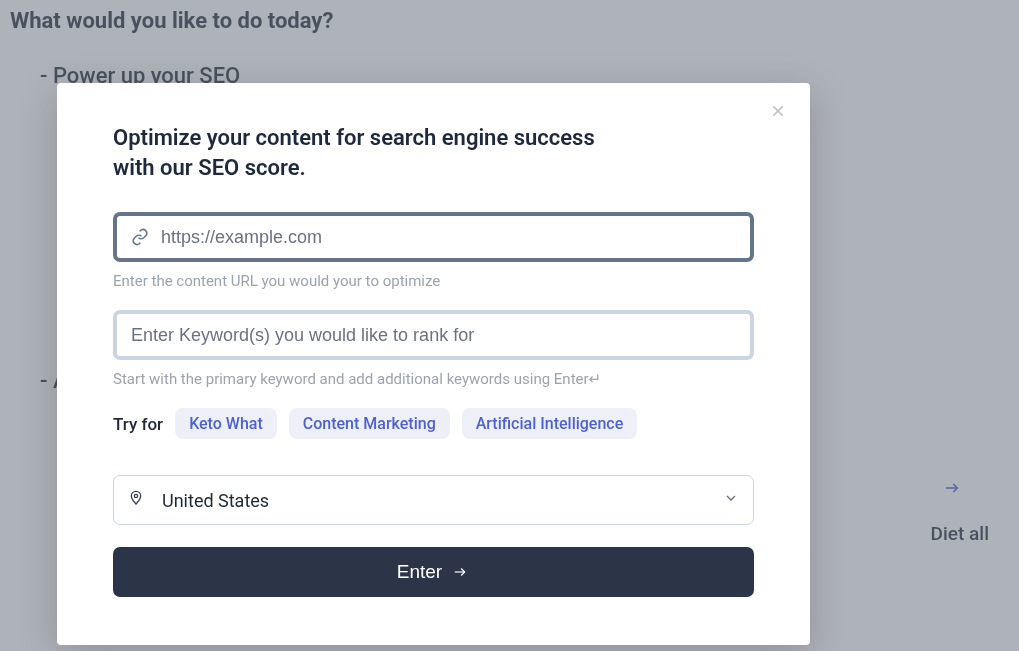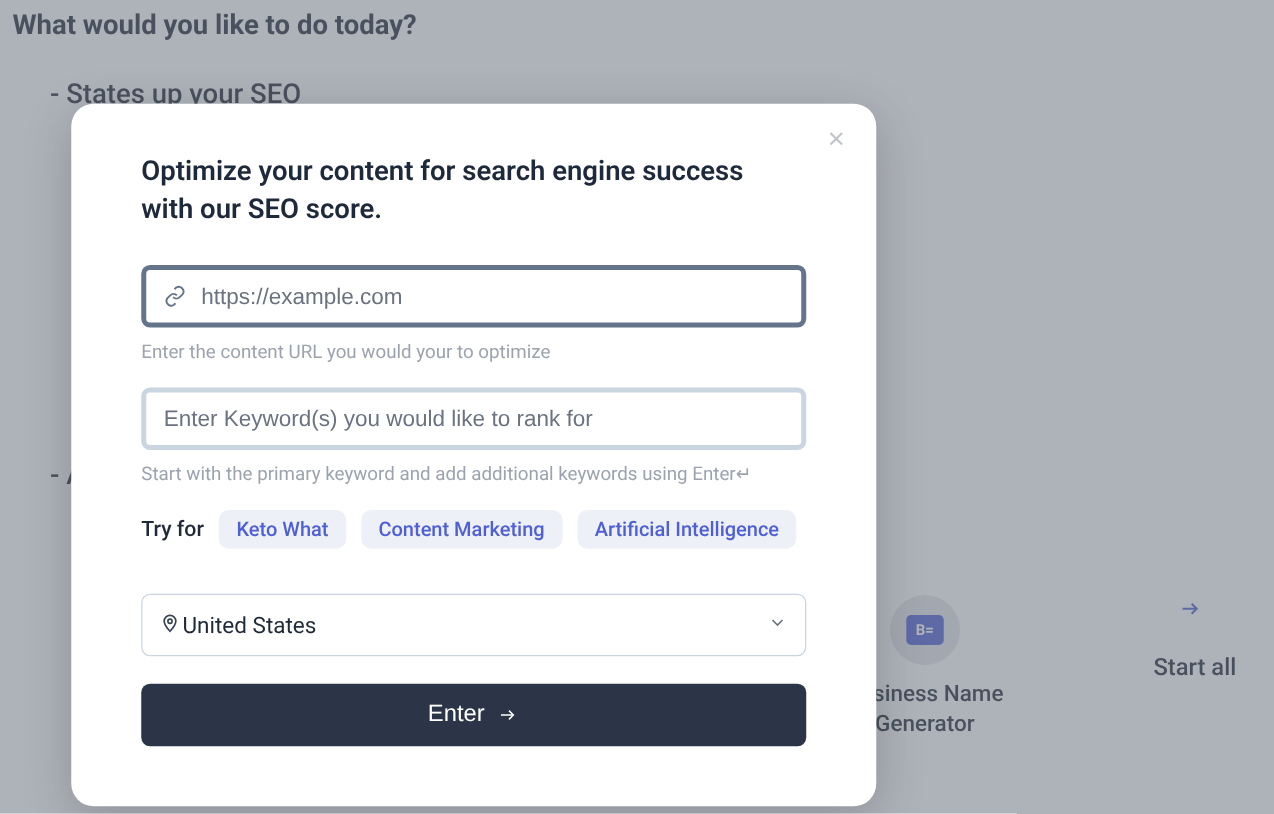--- a/index.html
+++ b/index.html
@@ -91,23 +91,23 @@
       inset: 0;
       background: rgba(107,114,128,0.55);
       display: flex;
       align-items: flex-start;
       justify-content: flex-start;
     }
     .modal {
       position: absolute;
       left: 57px;
       top: 83px;
-      width: 644px;
+      width: 753px;
       background: #ffffff;
-      border-radius: 18px;
+      border-radius: 4px;
       padding: 40px 56px 48px 56px;
       box-shadow: 0 10px 40px rgba(0,0,0,0.18);
     }
     .close {
       position: absolute;
       top: 16px;
       right: 20px;
       width: 24px;
       height: 24px;
       color: #c0c3c8;
@@ -181,21 +181,21 @@
       border: 1px solid #cbd5e1;
       border-radius: 7px;
       display: flex;
       align-items: center;
       padding: 0 14px;
       gap: 10px;
       margin-bottom: 22px;
       cursor: pointer;
       justify-content: space-between;
     }
-    .select-left { display:flex; align-items:flex-end; gap:2px; }
+    .select-left { display:flex; align-items:flex-start; gap:18px; }
     .select .pin svg { width: 16px; height: 16px; color:#374151; }
     .select .val { font-size: 18px; color: #1f2937; }
     .select .chev svg { width: 16px; height: 16px; color:#6b7280; }
     .start-btn {
       width: 100%;
       height: 50px;
       background: #2c3547;
       color: #ffffff;
       border: none;
       border-radius: 7px;
@@ -208,39 +208,39 @@
       cursor: pointer;
     }
     .start-btn svg { width: 20px; height: 14px; }
   </style>
 </head>
 <body>
 
 <div class="bg">
   <h1 class="bg-title">What would you like to do today?</h1>
   <div class="bg-list">
-    <div class="bg-list-item">- States up your SEO</div>
+    <div class="bg-list-item">- Power up your SEO</div>
     <div>- A</div>
   </div>
 
   <div class="arrow-btn">
     <svg viewBox="0 0 24 24" width="24" height="16" fill="none" stroke="currentColor" stroke-width="2.5">
         <line x1="3" y1="12" x2="20" y2="12"></line>
         <polyline points="14 6 20 12 14 18"></polyline>
       </svg>
   </div>
 
   <div class="bg-bottom">
     <div class="tool-card">
       <div class="tool-icon-wrap">
         <div class="tool-icon-inner">B=</div>
       </div>
       <div class="tool-label"><span>Business Name<br>Generator</span></div>
     </div>
-    <div class="view-all">Start all</div>
+    <div class="view-all">Diet all</div>
   </div>
 </div>
 
 <div class="overlay">
   <div class="modal">
 
     <div class="close">
       <svg viewBox="0 0 24 24" fill="none" stroke="currentColor" stroke-width="2.5">
           <line x1="5" y1="5" x2="19" y2="19"></line>
           <line x1="19" y1="5" x2="5" y2="19"></line>

